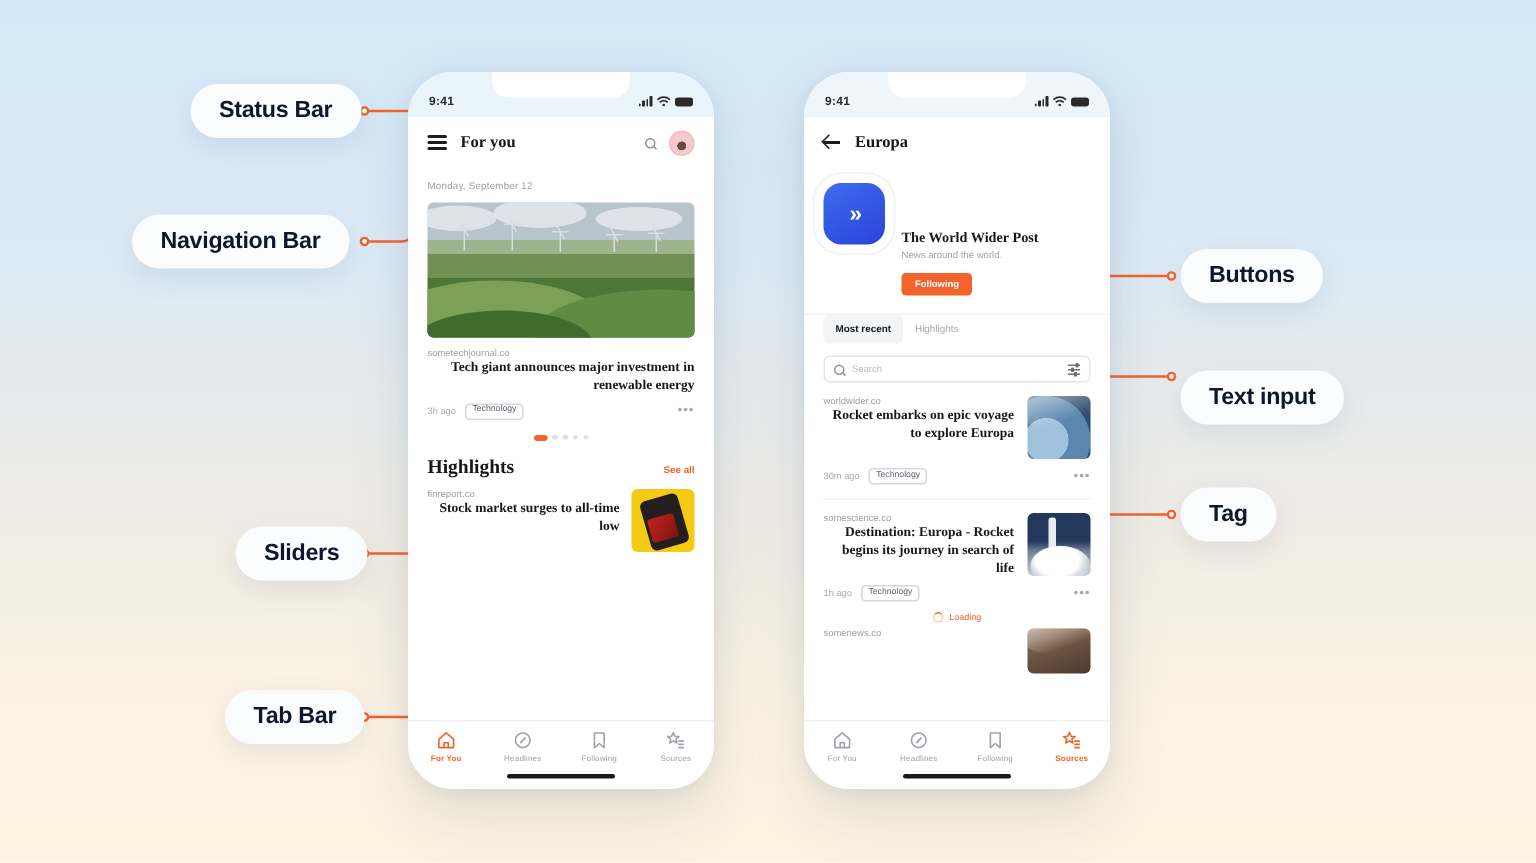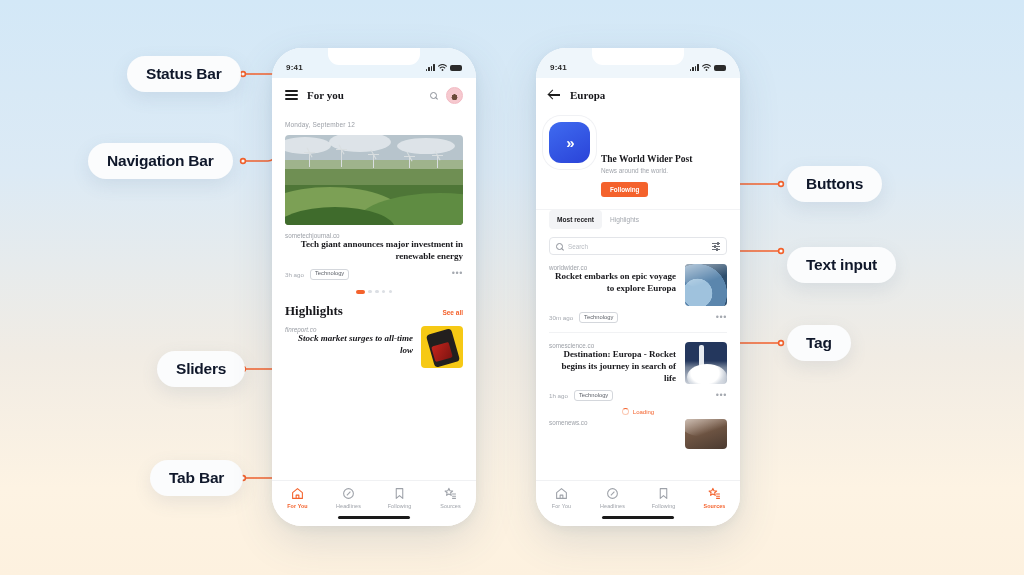--- a/index.html
+++ b/index.html
@@ -102,21 +102,21 @@
     font-size: 5.8px; color: #5d6169; border: .8px solid #d4d7dc;
     border-radius: 3px; padding: 1.6px 4px; line-height: 1;
   }
   .dots3 { margin-left:auto; color:#a5a9b0; font-size: 9px; letter-spacing:.6px; line-height:.4; }
 
   .slider { display:flex; align-items:center; justify-content:center; gap:3.5px; margin-top: 10px; }
   .slider .pill { width: 9px; height: 4px; border-radius: 2px; background: #f4622c; }
   .slider .dot { width: 3.4px; height: 3.4px; border-radius: 50%; background: #dcdfe4; }
 
   .hlrow { display:flex; gap: 8px; margin-top: 7px; }
-  .hlrow .txt { flex: 1; font-style: italic; }
+  .hlrow .txt { flex: 1; }
   .thumb-yellow {
     width: 42px; height: 42px; border-radius: 4px; flex: none;
     background: #f6c915; position: relative; overflow: hidden;
   }
   .thumb-yellow::before {
     content:""; position:absolute; left:9px; top:5px; width:26px; height:34px;
     background: #221f1e; border-radius: 4px; transform: rotate(-16deg);
   }
   .thumb-yellow::after {
     content:""; position:absolute; left:12px; top:18px; width:18px; height:16px;

